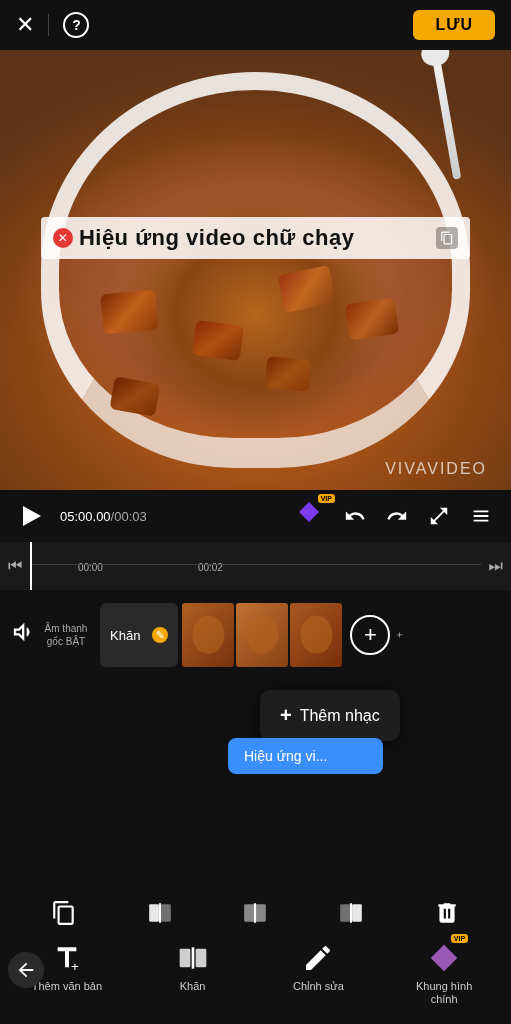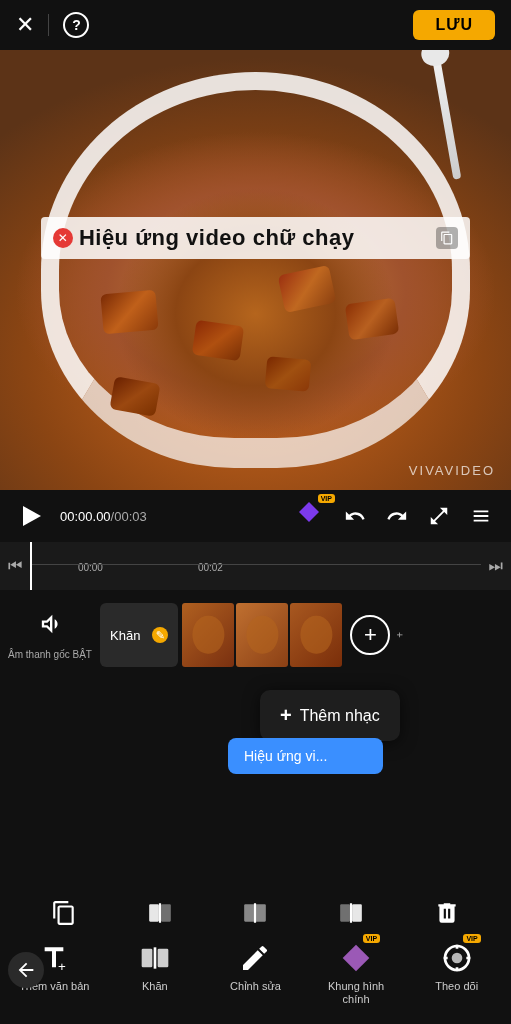--- a/index.html
+++ b/index.html
@@ -159,22 +159,22 @@
       background: rgba(0,0,0,0.3);
       border-radius: 4px;
       display: flex; align-items: center; justify-content: center;
       cursor: pointer;
     }
 
     
     .watermark {
       position: absolute;
       bottom: 12px;
-      right: 16px;
-      font-size: 13px;
+      right: 24px;
+      font-size: 16px;
       color: rgba(255,255,255,0.7);
       letter-spacing: 2px;
     }
 
     
     .playback-bar {
       display: flex;
       align-items: center;
       gap: 12px;
       padding: 8px 16px;
@@ -293,21 +293,21 @@
       height: 90px;
       background: #111;
       display: flex;
       align-items: center;
       padding: 0;
       overflow: hidden;
     }
     .track-left {
       width: 100px;
       display: flex;
-      flex-direction: column;
+      flex-direction: row;
       align-items: center;
       justify-content: center;
       gap: 4px;
       flex-shrink: 0;
       padding: 8px;
     }
     .sound-icon-wrap {
       font-size: 22px;
       color: #fff;
     }
@@ -550,21 +550,21 @@
   </div>
 
   <div class="watermark">VIVAVIDEO</div>
 </div>
 
 <div class="playback-bar">
   <div class="play-btn">
     <div class="play-triangle"></div>
   </div>
   <div class="time-display">
-    <span class="time-current">00:00.00</span><span class="time-sep">/</span><span class="time-total">00:03</span>
+    <span class="time-current">05:00.00</span><span class="time-sep">/</span><span class="time-total">00:03</span>
   </div>
   <div class="playback-icons">
 
     <div class="pb-icon vip-badge">
       <div class="diamond-icon"></div>
       <span class="vip-label">VIP</span>
     </div>
 
     <div class="pb-icon">
       <svg width="22" height="22" viewBox="0 0 24 24" fill="white">
@@ -713,31 +713,20 @@
     <div class="main-tool-item">
       <div class="main-tool-icon" style="position:relative;">
         <svg width="32" height="32" viewBox="0 0 24 24" fill="#9b59b6">
           <path d="M12 2L2 12l10 10 10-10L12 2z"></path>
         </svg>
         <span class="vip-corner">VIP</span>
       </div>
       <span class="main-tool-label">Khung hình chính</span>
     </div>
 
-    <div class="main-tool-item">
-      <div class="main-tool-icon" style="position:relative;">
-        <svg width="32" height="32" viewBox="0 0 24 24" fill="white">
-          <circle cx="12" cy="12" r="9" stroke="white" stroke-width="2" fill="none"></circle>
-          <circle cx="12" cy="12" r="4" fill="white" opacity="0.7"></circle>
-          <path d="M12 2v3M12 19v3M2 12h3M19 12h3" stroke="white" stroke-width="2"></path>
-        </svg>
-        <span class="vip-corner">VIP</span>
-      </div>
-      <span class="main-tool-label">Theo dõi</span>
-    </div>
   </div>
 </div>
 
 <div class="back-btn">
   <svg width="22" height="22" viewBox="0 0 24 24" fill="white">
     <path d="M20 11H7.83l5.59-5.59L12 4l-8 8 8 8 1.41-1.41L7.83 13H20v-2z"></path>
   </svg>
 </div>
 
 </body></html>

